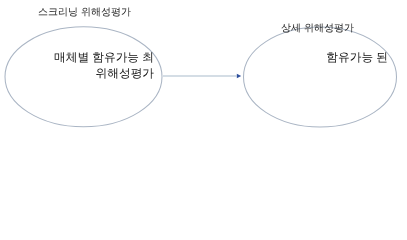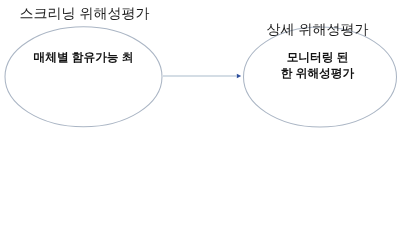--- a/index.html
+++ b/index.html
@@ -7,33 +7,33 @@
     width:407px; height:134px;
     background:#ffffff;
     font-family:"Liberation Sans", sans-serif;
     overflow:hidden;
     -webkit-font-smoothing:antialiased;
     text-rendering:geometricPrecision;
   }
   #stage { position:relative; width:407px; height:134px; }
   .title {
     position:absolute;
-    font-size:14px;
+    font-size:10px;
     color:#1a1a1a;
     white-space:nowrap;
     text-align:center;
   }
   #title-left  { left:-1px;   top:4.5px; width:171px; }
   #title-right { left:232px; top:21px; width:171px; }
   .ellipse-text {
     position:absolute;
     font-size:11.7px;
-    font-weight:bold;
+    font-weight:normal;
     color:#111111;
-    text-align:center;
+    text-align:right;
     line-height:16px;
     white-space:nowrap;
   }
   #body-left  { left:13px;  top:50px; width:141px; }
   #body-right { left:247px; top:50px; width:141px; }
   svg.diagram { position:absolute; left:0; top:0; }
 </style>
 </head>
 <body>
 
@@ -44,20 +44,20 @@
     <ellipse cx="320" cy="77" rx="76.5" ry="50" fill="#ffffff" stroke="#aab5c4" stroke-width="1.05"></ellipse>
     <line x1="163" y1="76" x2="236.5" y2="76" stroke="#a9bccb" stroke-width="1.15"></line>
     <polygon points="236.8,73.8 241.2,76.0 236.8,78.2" fill="#2e4f9c"></polygon>
   </svg>
 
   <div class="title" id="title-left">스크리닝 위해성평가</div>
   <div class="title" id="title-right">상세 위해성평가</div>
 
   <div class="ellipse-text" id="body-left">
     <div>매체별 함유가능 최</div>
+    <div>위해성평가</div>
   </div>
 
   <div class="ellipse-text" id="body-right">
-    <div>모니터링 된</div>
-    <div>한 위해성평가</div>
+    <div>함유가능 된</div>
   </div>
 
 </div>
 
 </body></html>

